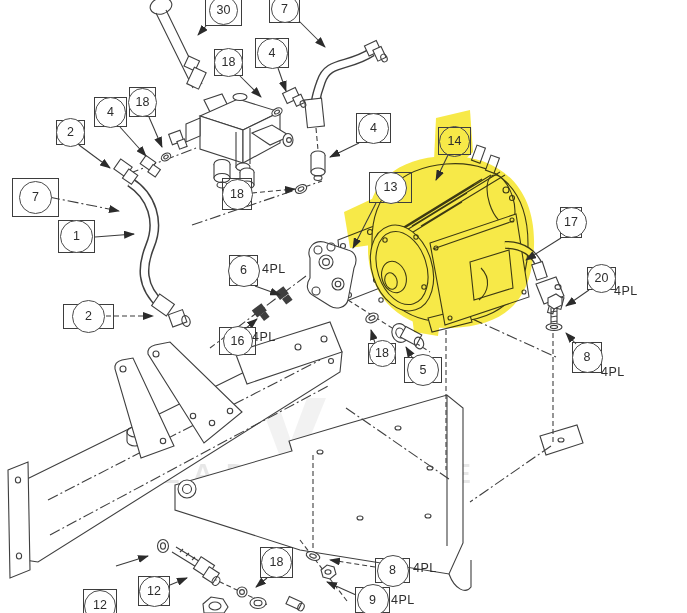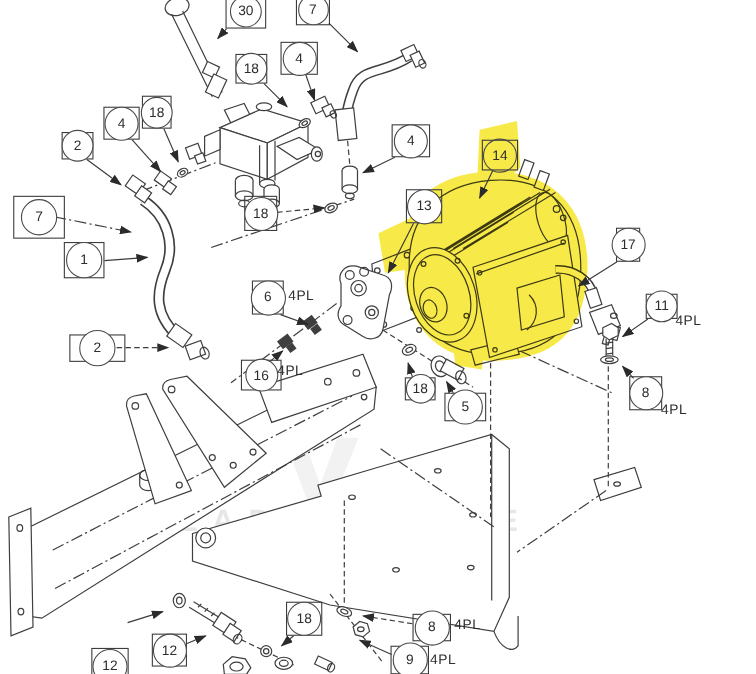--- a/index.html
+++ b/index.html
@@ -357,33 +357,33 @@
 <div class="callout" style="left:356px;top:113px;width:35px;height:30px">
       <span class="circ" style="width:29px;height:29px">
         <span>4</span>
       </span>
     </div>
 <div class="callout" style="left:438px;top:127px;width:33px;height:28px">
       <span class="circ hl" style="width:29px;height:29px">
         <span>14</span>
       </span>
     </div>
-<div class="callout" style="left:369px;top:172px;width:33px;height:31px">
+<div class="callout" style="left:369px;top:172px;width:43px;height:31px">
       <span class="circ" style="width:30px;height:30px">
         <span>13</span>
       </span>
     </div>
 <div class="callout" style="left:560px;top:207px;width:22px;height:31px">
       <span class="circ" style="width:29px;height:29px">
         <span>17</span>
       </span>
     </div>
 <div class="callout" style="left:587px;top:267px;width:29px;height:23px">
       <span class="circ" style="width:27px;height:27px">
-        <span>11</span>
+        <span>20</span>
       </span>
     </div>
 <div class="callout" style="left:572px;top:342px;width:30px;height:31px">
       <span class="circ" style="width:29px;height:29px">
         <span>8</span>
       </span>
     </div>
 <div class="callout" style="left:229px;top:255px;width:29px;height:31px">
       <span class="circ" style="width:30px;height:30px">
         <span>6</span>

